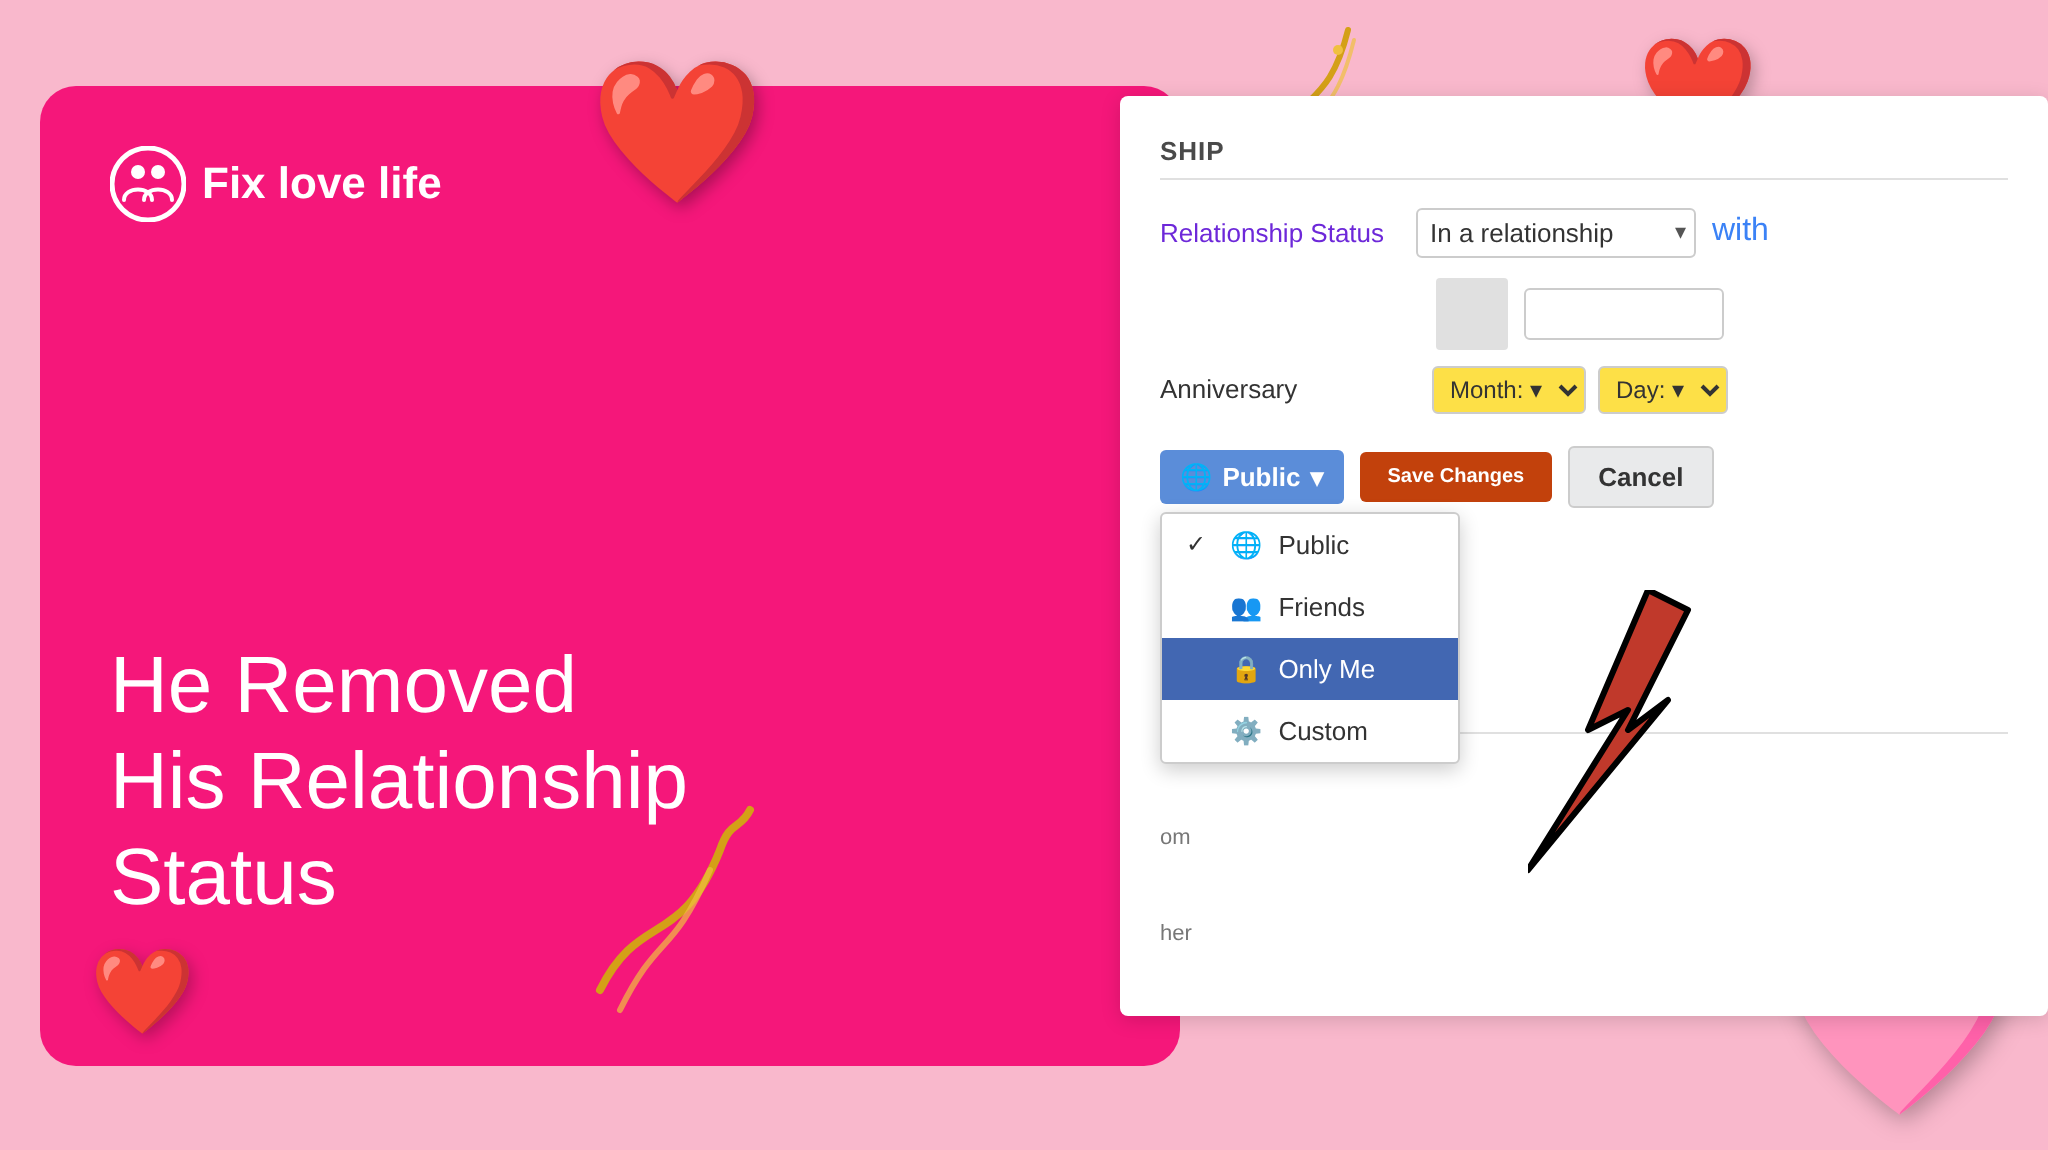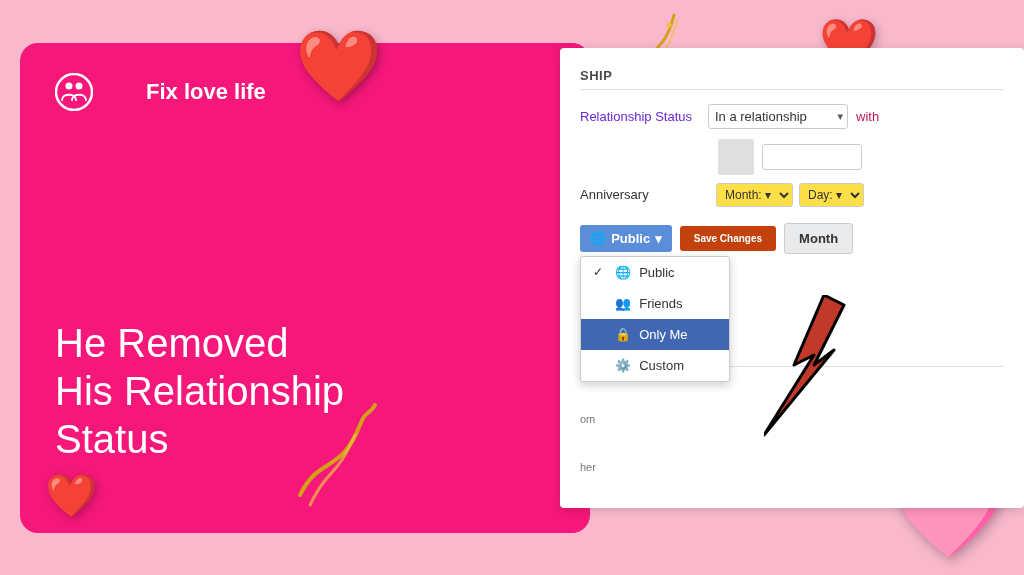--- a/index.html
+++ b/index.html
@@ -46,21 +46,20 @@
 
     .logo-icon {
       width: 38px;
       height: 38px;
     }
 
     .logo-text {
       color: white;
       font-size: 22px;
       font-weight: 600;
-      margin-left: 45px;
     }
 
     .headline {
       color: white;
       font-size: 40px;
       font-weight: 400;
       line-height: 1.2;
       margin-top: 60px;
       margin-bottom: 40px;
     }
@@ -127,22 +126,22 @@
       position: absolute;
       right: 5px;
       top: 50%;
       transform: translateY(-50%);
       font-size: 11px;
       color: #555;
       pointer-events: none;
     }
 
     .with-text {
-      font-size: 13px;
-      color: #be185d;
+      font-size: 16px;
+      color: #3b82f6;
     }
 
     .anniversary-row {
       display: flex;
       align-items: center;
       gap: 6px;
       margin: 8px 0 8px 0;
       font-size: 13px;
       color: #333;
     }
@@ -380,21 +379,21 @@
           <span>Only Me</span>
         </div>
         <div class="dropdown-item">
           <span class="check-icon"> </span>
           <span>⚙️</span>
           <span>Custom</span>
         </div>
       </div>
 
       <button class="save-btn">Save Changes</button>
-      <button class="cancel-btn">Month</button>
+      <button class="cancel-btn">Cancel</button>
     </div>
 
     <div style="height: 42px;"></div>
 
     <span class="add-family-link">
       <span>ld a family membe...</span>
     </span>
 
     <div class="fb-bottom-section">
       <div class="fb-bottom-label">om</div>

